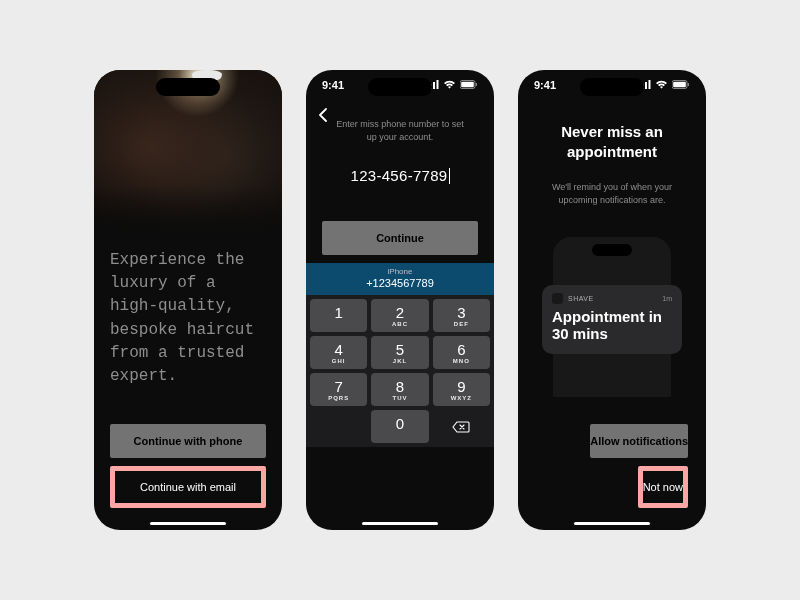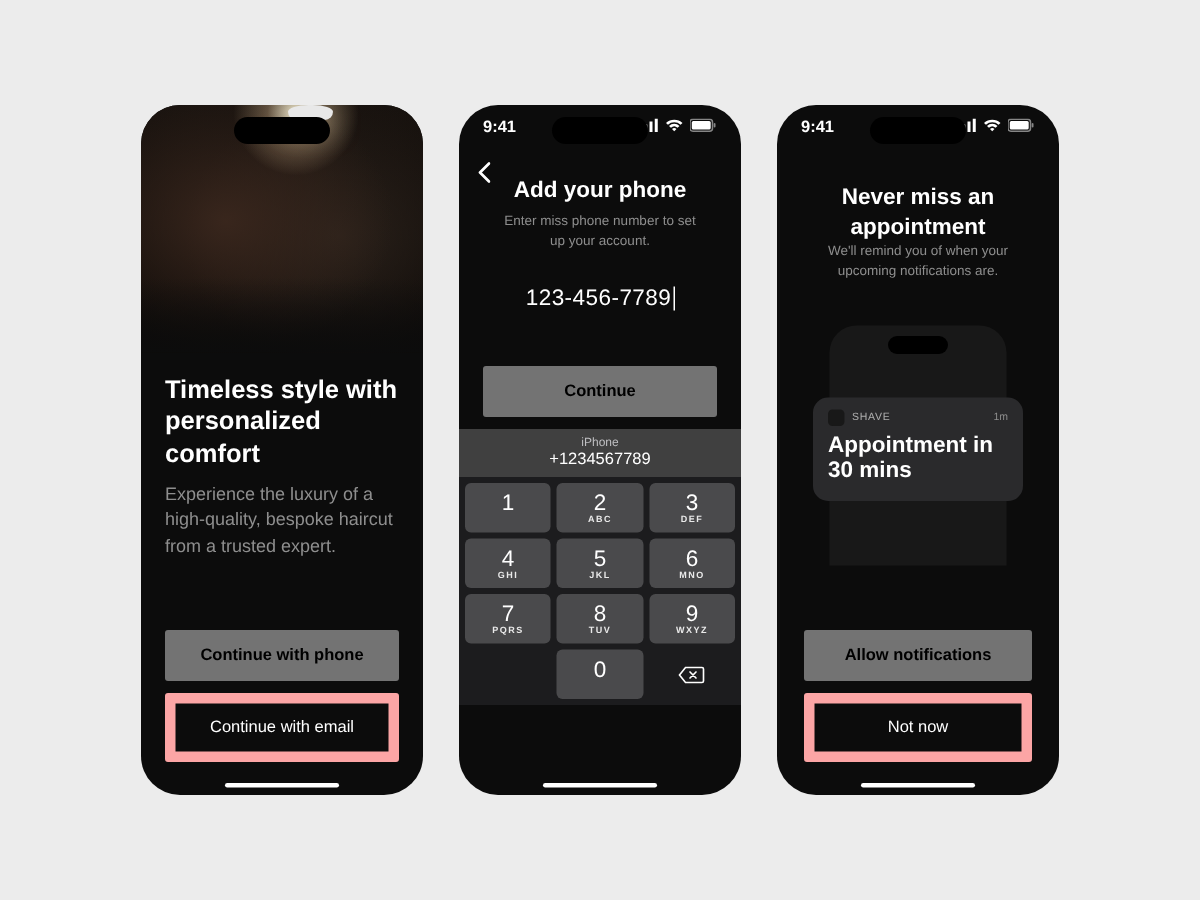--- a/index.html
+++ b/index.html
@@ -84,49 +84,49 @@
     border-radius: 50% 50% 6px 6px;
     box-shadow: 0 6px 18px rgba(255,240,200,0.5);
   }
   .s1-content {
     padding: 14px 16px 0;
     flex: 1;
     display: flex;
     flex-direction: column;
   }
   .s1-title { font-size: 17px; font-weight: 600; line-height: 1.25; margin-bottom: 8px; }
-  .s1-sub { font-size: 12px; color: #8e8e8e; line-height: 1.45; margin-bottom: 20px; }
+  .s1-sub { font-size: 16px; color: #8e8e8e; line-height: 1.45; margin-bottom: 20px; font-family: Liberation Mono, monospace; }
   .s1-buttons { margin-top: auto; padding-bottom: 22px; display: flex; flex-direction: column; gap: 8px; justify-content: flex-end; }
   .btn-primary {
     background: #737373; color: #000;
     font-size: 11px; font-weight: 600;
     text-align: center; padding: 11px 0;
     border-radius: 2px;
   }
   .btn-secondary {
     background: transparent; color: #fff;
     font-size: 11px; font-weight: 500;
     text-align: center; padding: 10px 0;
-    border: 7px solid #fca5a5; border-radius: 2px;
+    border: 5px solid #fca5a5; border-radius: 2px;
   }
 
   
   .s2-back { position: absolute; top: 38px; left: 12px; z-index:5; }
   .s2-content { padding: 18px 16px 0; text-align: center; }
   .s2-title { font-size: 15px; font-weight: 600; margin-bottom: 6px; }
   .s2-sub { font-size: 9px; color: #8e8e8e; line-height: 1.4; margin-bottom: 24px; padding: 0 10px;}
   .s2-input {
     font-size: 15px; font-weight: 400; letter-spacing: 0.3px;
     display: inline-flex; align-items: center;
   }
   .cursor { display:inline-block; width:1px; height:16px; background:#fff; margin-left:1px;}
   .s2-continue { margin: 36px 16px 0; }
   .s2-suggest {
     margin-top: 8px;
-    background: #404040;
+    background: #0c4a6e;
     text-align: center;
     padding: 4px 0 6px;
   }
   .s2-suggest-label { font-size: 8px; color: #bfbfc2; }
   .s2-suggest-num { font-size: 11px; color: #fff; font-weight: 500; margin-top:1px;}
   .keypad {
     display: grid;
     grid-template-columns: repeat(3, 1fr);
     gap: 4px;
     padding: 4px;
@@ -140,21 +140,21 @@
     align-items: center; justify-content: center;
     color: #fff;
   }
   .key-num { font-size: 15px; font-weight: 400; line-height: 1; }
   .key-letters { font-size: 6px; letter-spacing: 1px; color: #e9e9e9; margin-top: 1px; font-weight:600;}
   .key-blank { background: transparent; }
   .key-del { background: transparent; }
 
   
   .s3-content { padding: 22px 18px 0; text-align: center; flex: 1; display: flex; flex-direction: column; }
-  .s3-title { font-size: 15px; font-weight: 600; line-height: 1.3; margin-bottom: 0; padding: 0 10px;}
+  .s3-title { font-size: 15px; font-weight: 600; line-height: 1.3; margin-bottom: 20px; padding: 0 10px;}
   .s3-sub { font-size: 9px; color: #8e8e8e; line-height: 1.45; padding: 0 6px; }
   .s3-mock {
     margin-top: 30px;
     position: relative;
     height: 150px;
   }
   .s3-mini-phone {
     position: absolute;
     left: 50%; transform: translateX(-50%);
     top: 0;
@@ -173,33 +173,32 @@
     border-radius: 10px;
     padding: 8px 10px 10px;
     text-align: left;
   }
   .s3-notif-head { display: flex; align-items: center; gap: 5px; margin-bottom: 4px; }
   .s3-notif-icon { width: 11px; height: 11px; background: #181818; border-radius: 3px; }
   .s3-notif-app { font-size: 7px; color: #aeaeae; letter-spacing: 0.5px; flex:1;}
   .s3-notif-time { font-size: 7px; color: #8e8e8e; }
   .s3-notif-title { font-size: 15px; font-weight: 600; margin-bottom: 2px; }
   .s3-notif-body { font-size: 8px; color: #c7c7c7; line-height: 1.35; }
-  .s3-buttons { margin-top: auto; padding: 0 0 22px; display: flex; flex-direction: column; gap: 8px; }
+  .s3-buttons { margin-top: auto; padding: 0 0 22px; display: flex; flex-direction: column; gap: 8px; align-items: flex-end; }
 </style>
 </head>
 <body>
 
 <div class="phone">
   <div class="notch"></div>
   <div class="s1-hero">
 
     <div class="s1-lamp"></div>
   </div>
   <div class="s1-content">
-    <div class="s1-title">Timeless style with personalized comfort</div>
     <div class="s1-sub">Experience the luxury of a high-quality, bespoke haircut from a trusted expert.</div>
     <div class="s1-buttons">
       <div class="btn-primary">Continue with phone</div>
       <div class="btn-secondary">Continue with email</div>
     </div>
   </div>
   <div class="home-indicator"></div>
 </div>
 
 <div class="phone">
@@ -222,21 +221,20 @@
             <rect x="15.8" y="3" width="1.2" height="3" rx="0.6" fill="#fff" fill-opacity="0.5"></rect>
           </svg></span>
     </div>
   </div>
   <div class="s2-back">
     <svg width="9" height="14" viewBox="0 0 9 14">
         <path d="M8 1 L2 7 L8 13" stroke="#fff" stroke-width="1.8" fill="none" stroke-linecap="round" stroke-linejoin="round"></path>
       </svg>
   </div>
   <div class="s2-content">
-    <div class="s2-title">Add your phone</div>
     <div class="s2-sub">Enter miss phone number to set up your account.</div>
     <div class="s2-input">
       <span>123-456-7789</span>
         <span class="cursor"></span>
     </div>
   </div>
   <div class="btn-primary s2-continue">Continue</div>
   <div class="s2-suggest">
     <div class="s2-suggest-label">iPhone</div>
     <div class="s2-suggest-num">+1234567789</div>

